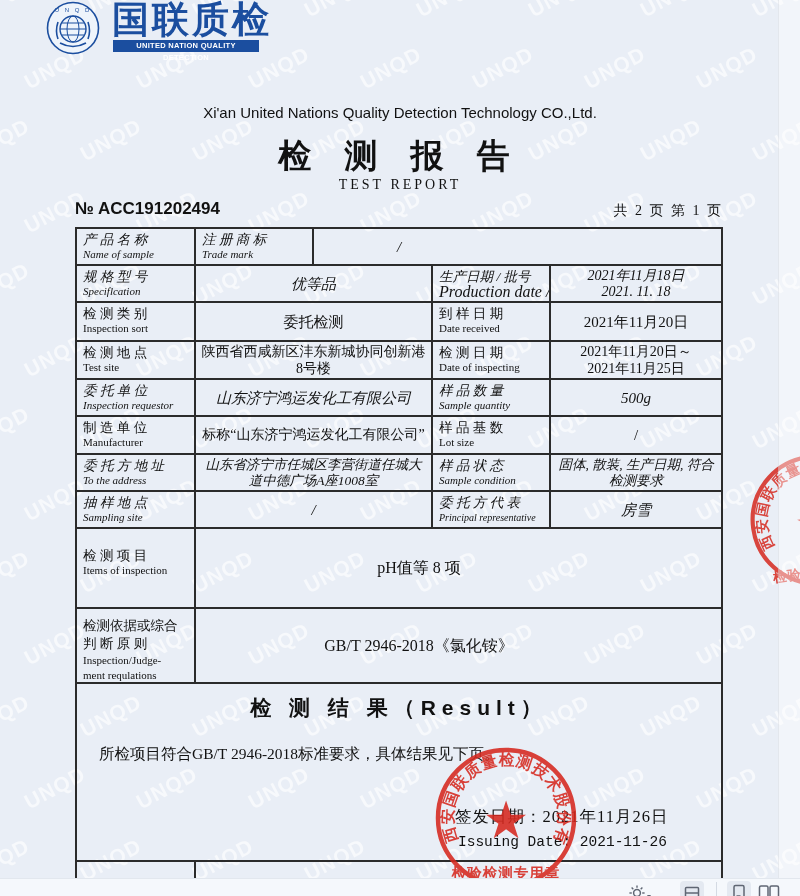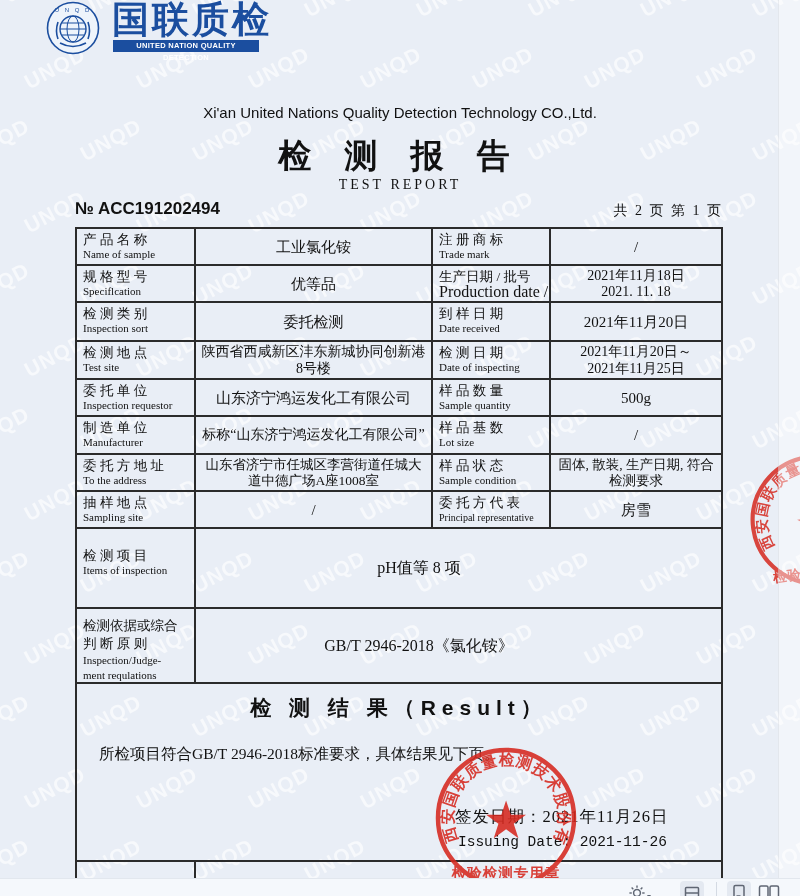--- a/index.html
+++ b/index.html
@@ -31,21 +31,21 @@
   .trow { display:flex; border-bottom:2px solid #2b2b2b; }
   .trow:last-child { border-bottom:none; }
   .cell { border-right:2px solid #2b2b2b; overflow:hidden; }
   .cell:last-child { border-right:none; }
   .c1 { width:119px; } .c2 { width:237px; } .c3 { width:118px; } .c4 { width:170px; }
   .cwide { width:446px; }
   .lab { padding:2px 4px 0 6px; }
   .lab .cn { font-size:13.5px; letter-spacing:0px; line-height:17px; white-space:nowrap; }
   .lab .en { font-size:11px; line-height:13px; white-space:nowrap; }
   .val { display:flex; align-items:center; justify-content:center; text-align:center; font-size:15px; line-height:18px; white-space:pre-line; padding:1px 2px; }
-  .h37 { height:37px; } .h39 { height:39px; } .h38 { height:38px; } .h80 { height:80px; } .h75 { height:75px; } .h178 { height:178px; } .h18 { height:16px; border-bottom:none; }
+  .h37 { height:37px;font-style:italic; } .h39 { height:39px; } .h38 { height:38px; } .h80 { height:80px; } .h75 { height:75px; } .h178 { height:178px; } .h18 { height:16px; border-bottom:none; }
   .items-lab { padding-top:18px; }
   .basis-lab { padding-top:8px; }
   .basis-lab .cn { line-height:18px; }
   .basis-lab .en { line-height:15px; }
 
   
   .result-cell { display:block; text-align:center; }
   .result-heading { margin-top:10px; font-family:"Liberation Sans","DejaVu Sans",sans-serif; font-weight:bold; font-size:21px; letter-spacing:6px; }
   .result-body { margin:22px 0 0 22px; text-align:left; font-size:15.5px; }
 
@@ -197,21 +197,20 @@
     <div class="report-no">№ ACC191202494</div>
     <div class="page-info">共 2 页 第 1 页</div>
 
     <div class="dtable">
 
       <div class="trow h37">
         <div class="cell c1 lab">
             <div class="cn">产 品 名 称</div>
             <div class="en">Name of sample</div>
           </div>
-        <div class="cell c2 val">工业氯化铵</div>
         <div class="cell c3 lab">
             <div class="cn">注 册 商 标</div>
             <div class="en">Trade mark</div>
           </div>
         <div class="cell c4 val">/</div>
       </div>
 
       <div class="trow h37">
         <div class="cell c1 lab">
             <div class="cn">规 格 型 号</div>

